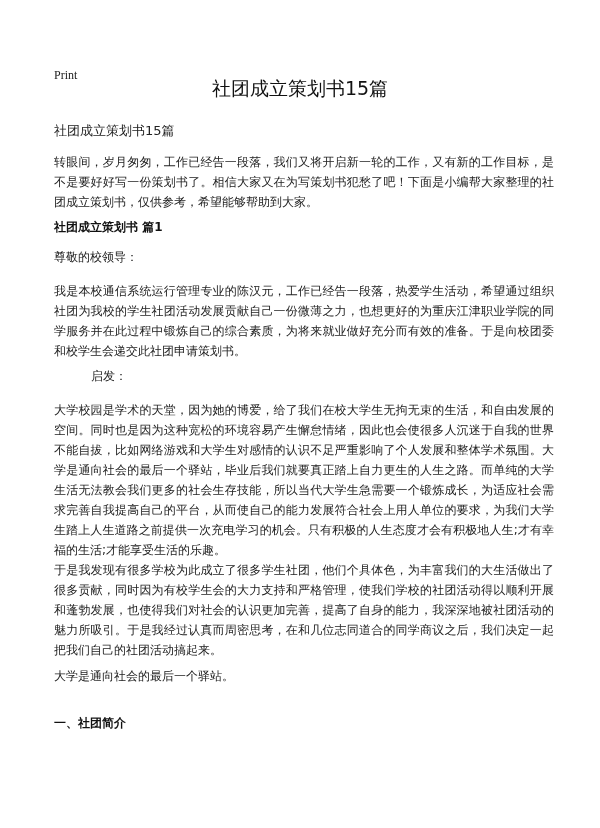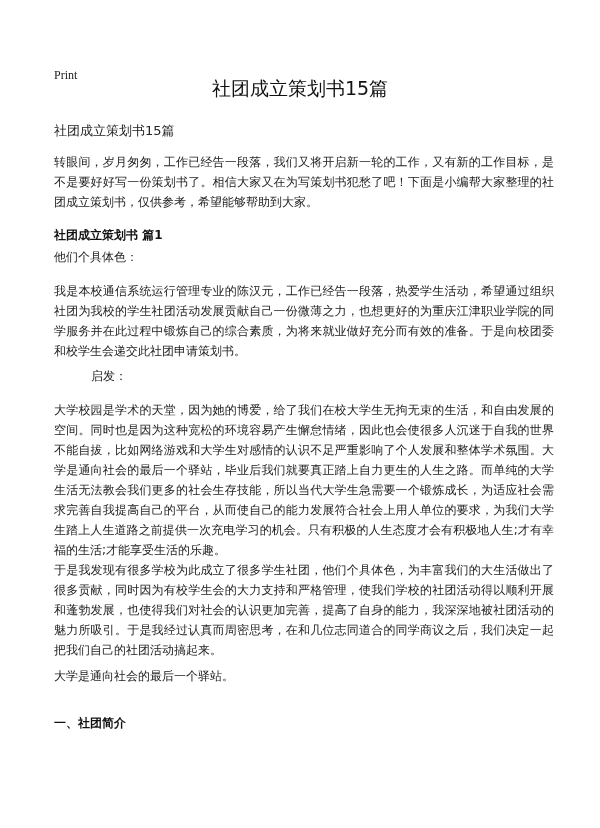--- a/index.html
+++ b/index.html
@@ -51,21 +51,20 @@
     }
     .subtitle {
       top: 121px;
       font-size: 13px;
     }
     .p-intro { top: 152px; }
     .h-part1 {
       top: 217px;
       font-weight: bold;
       color: #111;
-      margin-top: 8px;
     }
     .greeting { top: 247px; }
     .p-self { top: 281px; }
     .qifa { top: 366px; margin-left: 37px; }
     .p-campus { top: 400px; }
     .p-found { top: 560px; }
     .p-decide { top: 666px; }
     .h-intro {
       top: 701px;
       font-weight: bold;
@@ -79,21 +78,21 @@
 <a class="print-link">Print</a>
 
 <h1 class="title">社团成立策划书15篇</h1>
 
 <p class="block subtitle">社团成立策划书15篇</p>
 
 <p class="block p-intro">转眼间，岁月匆匆，工作已经告一段落，我们又将开启新一轮的工作，又有新的工作目标，是不是要好好写一份策划书了。相信大家又在为写策划书犯愁了吧！下面是小编帮大家整理的社团成立策划书，仅供参考，希望能够帮助到大家。</p>
 
 <p class="block h-part1">社团成立策划书 篇1</p>
 
-<p class="block greeting">他们个具体色：</p>
+<p class="block greeting">尊敬的校领导：</p>
 
 <p class="block p-self">我是本校通信系统运行管理专业的陈汉元，工作已经告一段落，热爱学生活动，希望通过组织社团为我校的学生社团活动发展贡献自己一份微薄之力，也想更好的为重庆江津职业学院的同学服务并在此过程中锻炼自己的综合素质，为将来就业做好充分而有效的准备。于是向校团委和校学生会递交此社团申请策划书。</p>
 
 <p class="block qifa">启发：</p>
 
 <p class="block p-campus">大学校园是学术的天堂，因为她的博爱，给了我们在校大学生无拘无束的生活，和自由发展的空间。同时也是因为这种宽松的环境容易产生懈怠情绪，因此也会使很多人沉迷于自我的世界不能自拔，比如网络游戏和大学生对感情的认识不足严重影响了个人发展和整体学术氛围。大学是通向社会的最后一个驿站，毕业后我们就要真正踏上自力更生的人生之路。而单纯的大学生活无法教会我们更多的社会生存技能，所以当代大学生急需要一个锻炼成长，为适应社会需求完善自我提高自己的平台，从而使自己的能力发展符合社会上用人单位的要求，为我们大学生踏上人生道路之前提供一次充电学习的机会。只有积极的人生态度才会有积极地人生;才有幸福的生活;才能享受生活的乐趣。</p>
 
 <p class="block p-found">于是我发现有很多学校为此成立了很多学生社团，他们个具体色，为丰富我们的大生活做出了很多贡献，同时因为有校学生会的大力支持和严格管理，使我们学校的社团活动得以顺利开展和蓬勃发展，也使得我们对社会的认识更加完善，提高了自身的能力，我深深地被社团活动的魅力所吸引。于是我经过认真而周密思考，在和几位志同道合的同学商议之后，我们决定一起把我们自己的社团活动搞起来。</p>
 
 <p class="block p-decide">大学是通向社会的最后一个驿站。</p>

